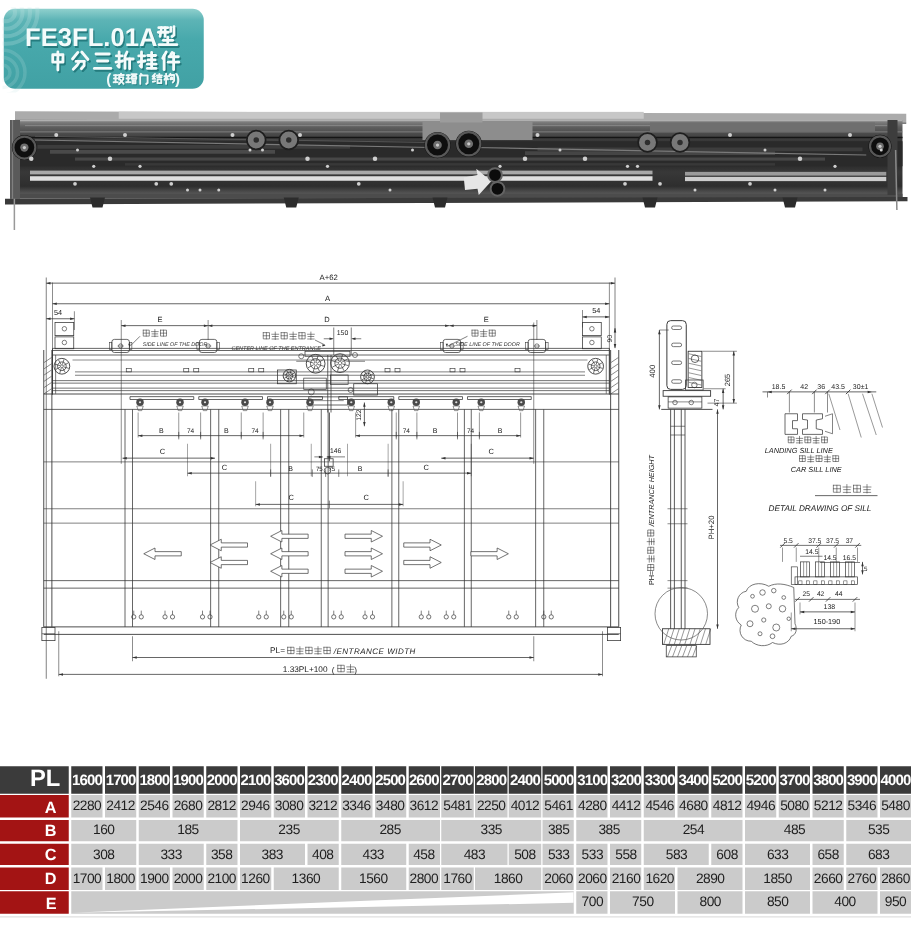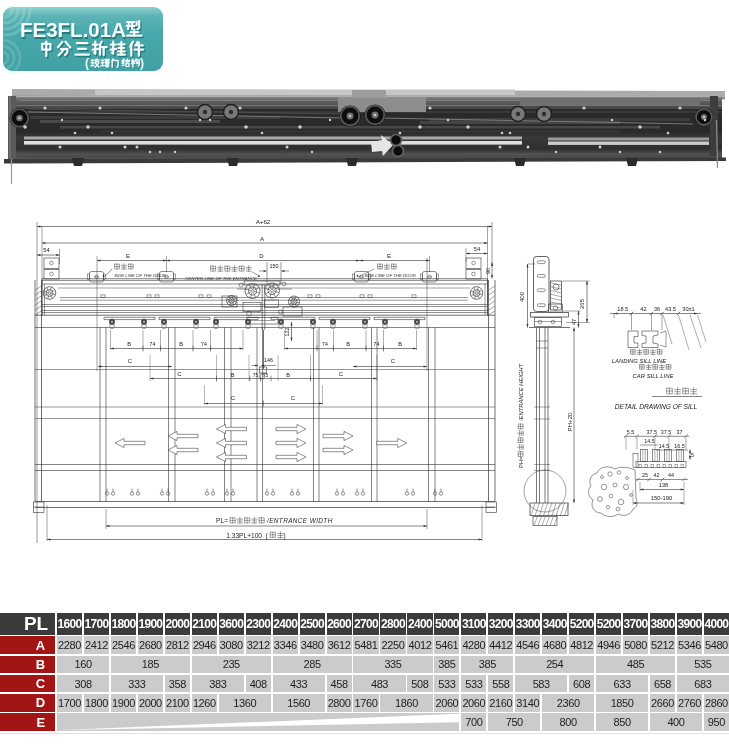--- a/index.html
+++ b/index.html
@@ -1445,22 +1445,22 @@
     <div class="dc" style="grid-column:span 1">2100</div>
     <div class="dc" style="grid-column:span 1">1260</div>
     <div class="dc" style="grid-column:span 2">1360</div>
     <div class="dc" style="grid-column:span 2">1560</div>
     <div class="dc" style="grid-column:span 1">2800</div>
     <div class="dc" style="grid-column:span 1">1760</div>
     <div class="dc" style="grid-column:span 2">1860</div>
     <div class="dc" style="grid-column:span 1">2060</div>
     <div class="dc" style="grid-column:span 1">2060</div>
     <div class="dc" style="grid-column:span 1">2160</div>
-    <div class="dc" style="grid-column:span 1">3140</div>
-    <div class="dc" style="grid-column:span 2">2360</div>
+    <div class="dc" style="grid-column:span 1">1620</div>
+    <div class="dc" style="grid-column:span 2">2890</div>
     <div class="dc" style="grid-column:span 2">1850</div>
     <div class="dc" style="grid-column:span 1">2660</div>
     <div class="dc" style="grid-column:span 1">2760</div>
     <div class="dc" style="grid-column:span 1">2860</div>
     <div class="rc lab">E</div>
     <div class="dc ediag" style="grid-column:span 15">
       <svg width="100%" height="100%" viewBox="0 0 402 17.4" preserveAspectRatio="none">
         <polygon points="0,17.1 402,0.8 402,9.2" fill="#fff"></polygon>
       </svg>
     </div>

